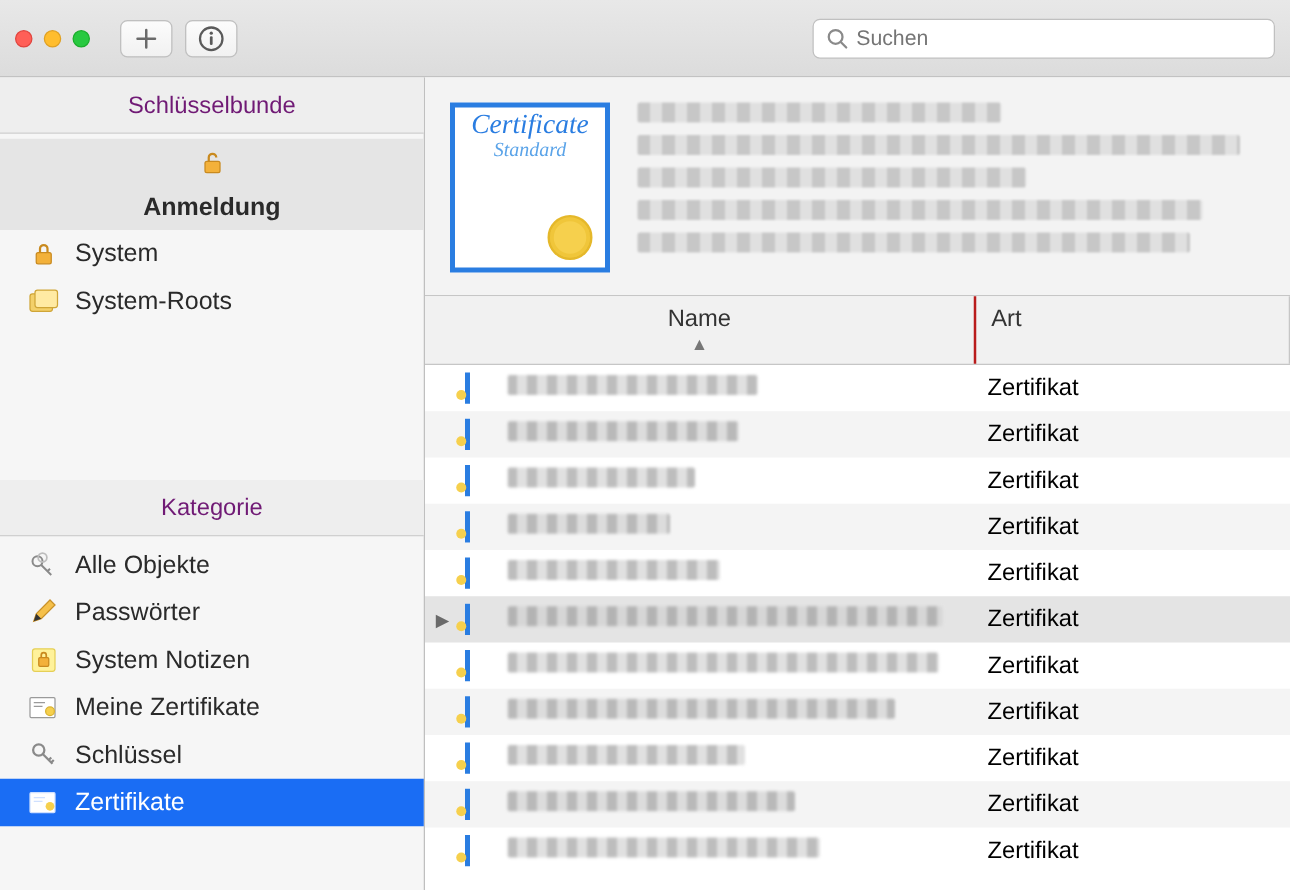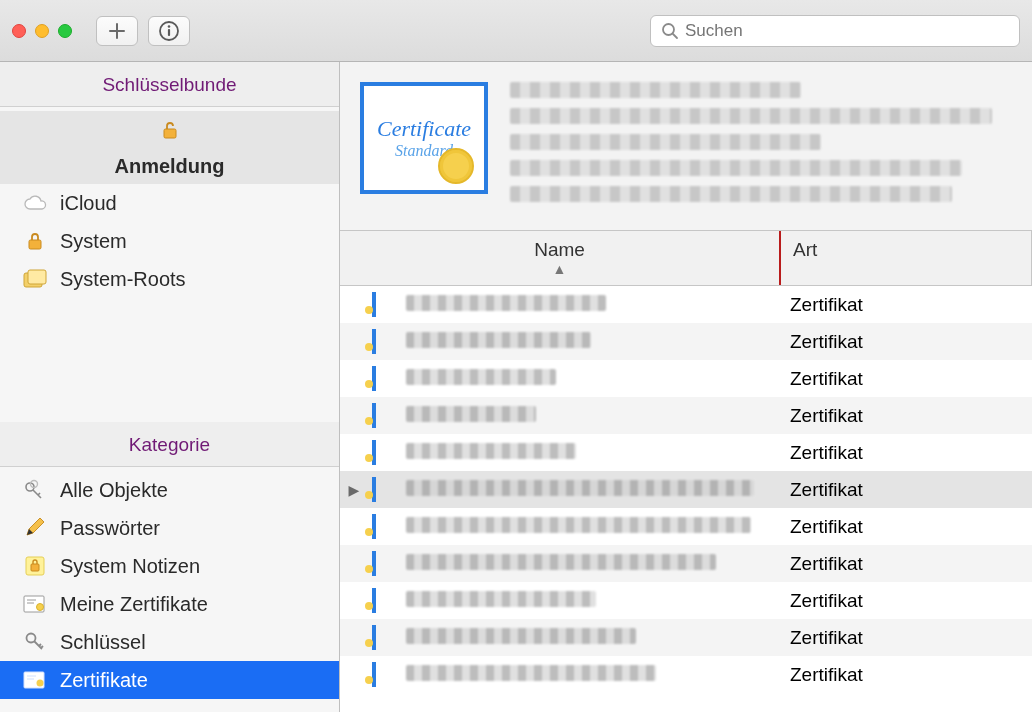--- a/index.html
+++ b/index.html
@@ -21,21 +21,21 @@
 .sb-header { text-align:center; font-size:19px; color:#701a75; padding:12px 0 10px; border-bottom:1px solid #d0d0d0; background:#eeeeee; }
 .sb-list { padding: 4px 0; }
 .sb-item { display:flex; align-items:center; gap:12px; padding: 6px 22px; font-size:20px; color:#2a2a2a; cursor: default; }
 .sb-item.bold { font-weight:700; background:#e5e5e5;flex-direction:column; }
 .sb-item.sel { background:#1a6df4; color:#fff; }
 .sb-icon { width:26px; height:26px; display:flex; align-items:center; justify-content:center; }
 .cat-spacer { height: 120px; }
 
 .main { flex:1; display:flex; flex-direction:column; background:#fff; }
 .detail { display:flex; gap:22px; padding:20px 20px 18px; background:#f3f3f3; border-bottom:1px solid #c6c6c6; }
-.cert-big { width:128px; height:112px; border:4px solid #2a7de1; background:#fff; display:flex; flex-direction:column; align-items:center; justify-content:center; position:relative; }
+.cert-big { width:128px; height:136px; border:4px solid #2a7de1; background:#fff; display:flex; flex-direction:column; align-items:center; justify-content:flex-start; position:relative; }
 .cert-big .t1 { font-family: cursive; font-style:italic; font-size:22px; color:#2a7de1; }
 .cert-big .t2 { font-family: cursive; font-style:italic; font-size:16px; color:#5aa3e8; }
 .cert-big .seal { width:36px; height:36px; border-radius:50%; background:#f6d04d; border:2px solid #e5b82a; position:absolute; bottom:6px; right:10px; box-shadow: inset 0 0 0 3px #f0c63a; }
 .detail-text { flex:1; }
 .blurline { height:16px; background: repeating-linear-gradient(90deg,#b5b5b5 0 10px,#d9d9d9 10px 20px); margin-bottom:10px; border-radius:2px; filter: blur(1px); opacity:.7; }
 
 .table-header { display:flex; background:#f1f1f1; border-bottom:1px solid #c6c6c6; font-size:19px; color:#333; }
 .col { padding:8px 12px; }
 .col-name { width:441px; border-right:2px solid #b91c1c; display:flex; align-items:center; justify-content:center;flex-direction:column; }
 .col-kind { flex:1; border-right:1px solid #c6c6c6; }
@@ -93,28 +93,20 @@
         <span class="sb-icon">
             <svg width="22" height="22" viewBox="0 0 22 22">
               <rect x="5" y="10" width="12" height="9" rx="1.5" fill="#f3b13a" stroke="#c98a1f"></rect>
               <path d="M8 10V7a3 3 0 0 1 6 0" fill="none" stroke="#c98a1f" stroke-width="1.8"></path>
             </svg>
           </span>
         <span>Anmeldung</span>
       </div>
       <div class="sb-item">
         <span class="sb-icon">
-            <svg width="24" height="18" viewBox="0 0 24 18">
-              <path d="M7 15a5 5 0 0 1 0-10 6 6 0 0 1 11 2 4 4 0 0 1 1 8H7z" fill="#fff" stroke="#b9b9b9" stroke-width="1.3"></path>
-            </svg>
-          </span>
-        <span>iCloud</span>
-      </div>
-      <div class="sb-item">
-        <span class="sb-icon">
             <svg width="22" height="22" viewBox="0 0 22 22">
               <rect x="5" y="10" width="12" height="9" rx="1.5" fill="#f3b13a" stroke="#c98a1f"></rect>
               <path d="M8 10V7a3 3 0 0 1 6 0v3" fill="none" stroke="#c98a1f" stroke-width="1.8"></path>
             </svg>
           </span>
         <span>System</span>
       </div>
       <div class="sb-item">
         <span class="sb-icon">
             <svg width="26" height="22" viewBox="0 0 26 22">

